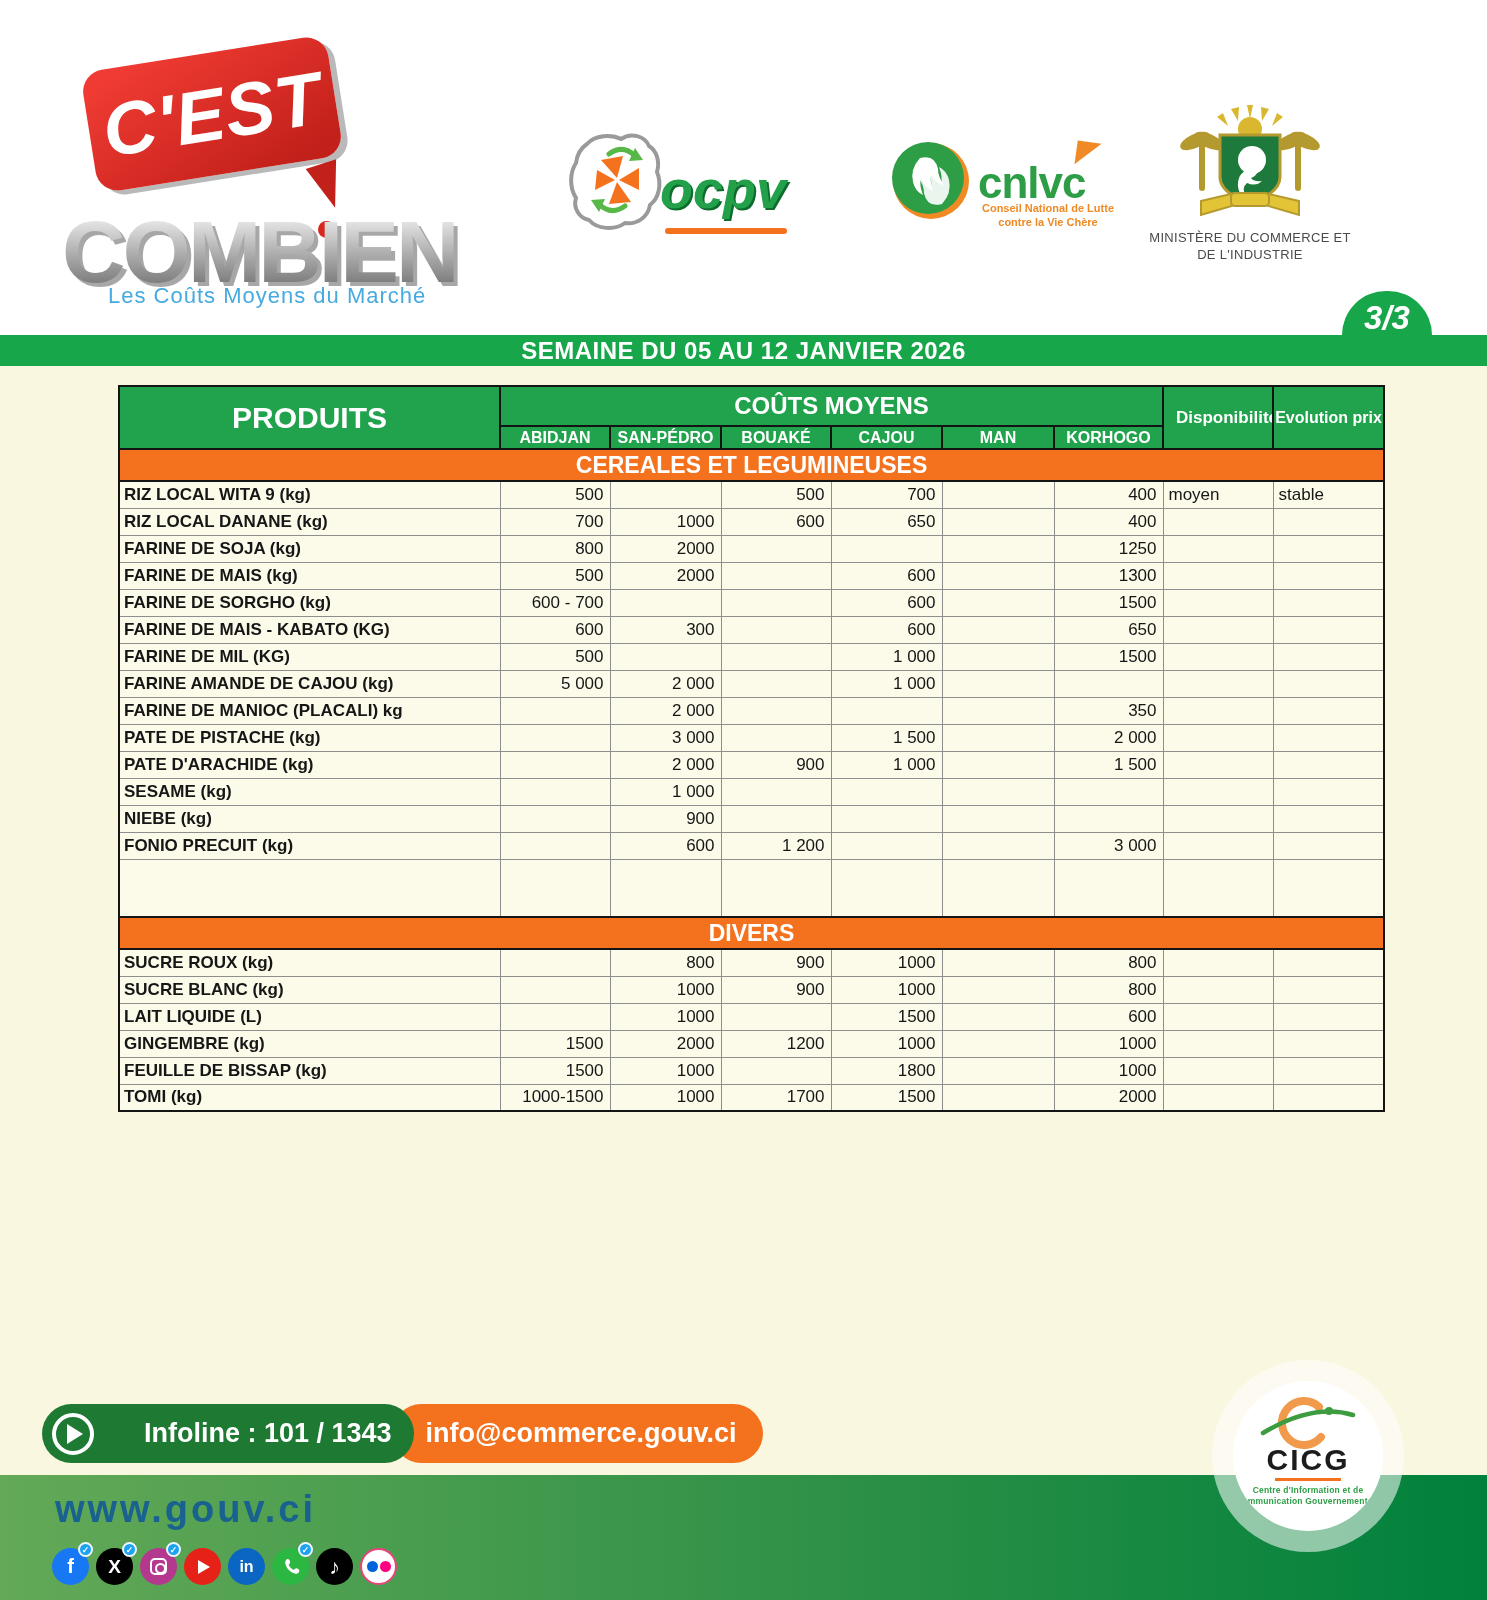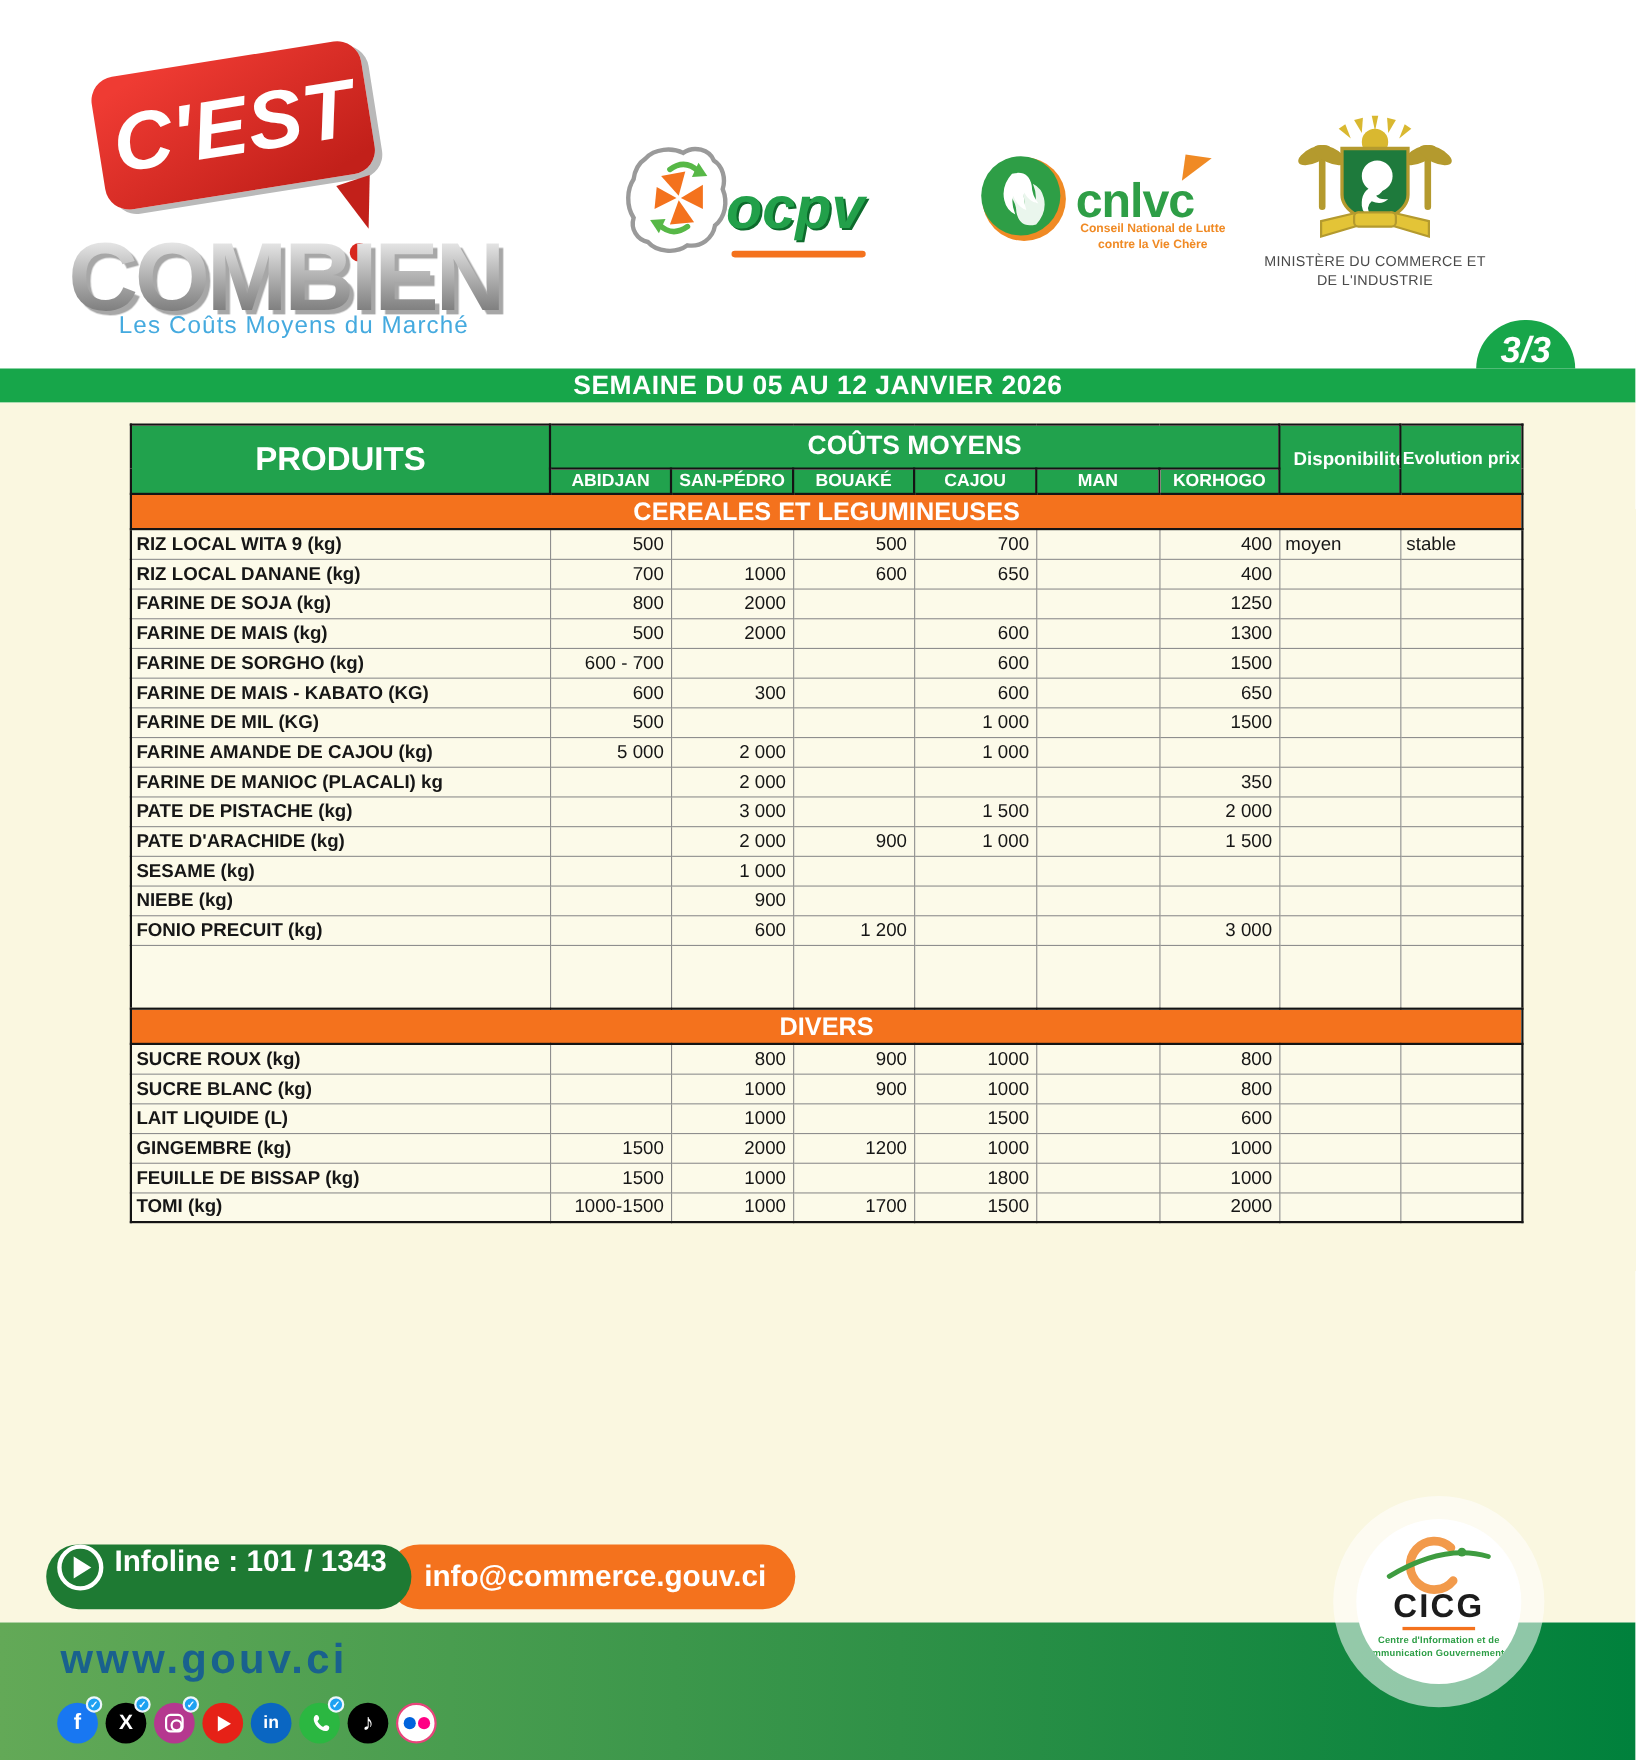--- a/index.html
+++ b/index.html
@@ -71,22 +71,22 @@
     height:32px; border:2px solid #141414; }
   tr.data td { height:27px; font-size:17px; color:#161616; }
   td.product { font-weight:bold; font-size:16px; text-align:left; padding-left:4px; }
   td.val { text-align:right; padding-right:6px; }
   td.txt { text-align:left; padding-left:5px; }
   tr.filler td { height:58px; }
   table.price { border:2px solid #141414; }
 
   
   .pills { position:absolute; left:42px; top:1404px; height:59px; display:flex; }
-  .pill-green { height:59px; background:#1e7a33; border-radius:30px; display:flex; 
-    padding:0 22px 0 10px; z-index:2; }
+  .pill-green { height:59px; background:#1e7a33; border-radius:30px; display:flex; align-items:center;
+    padding:0 22px 0 10px; z-index:2;gap:40px; }
   .pill-orange { height:59px; background:#f4721d; border-radius:30px; display:flex; align-items:center;
     padding:0 26px 0 34px; margin-left:-22px; z-index:1; }
   .pill-green span, .pill-orange span { color:#fff; font-size:27px; font-weight:800; white-space:nowrap; }
   .play { width:42px; height:42px; border:4px solid #fff; border-radius:50%; margin-right:10px;
     display:flex; align-items:center; justify-content:center; flex:0 0 auto; }
   .play i { display:block; width:0; height:0; border-top:10px solid transparent; border-bottom:10px solid transparent;
     border-left:16px solid #fff; margin-left:4px; }
 
   
   #strip { position:absolute; left:0; top:1475px; width:1487px; height:125px;

